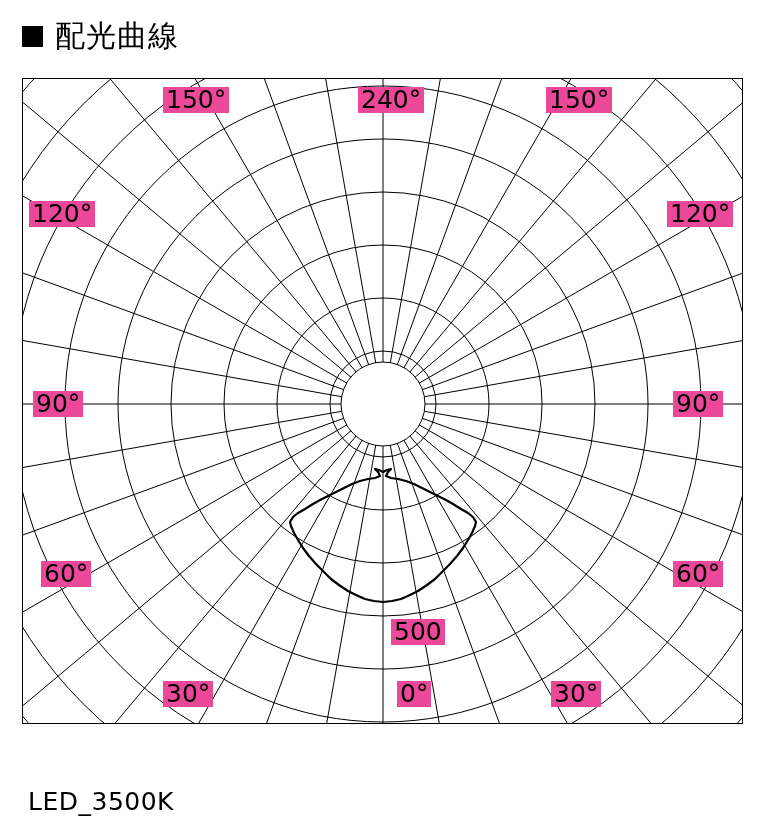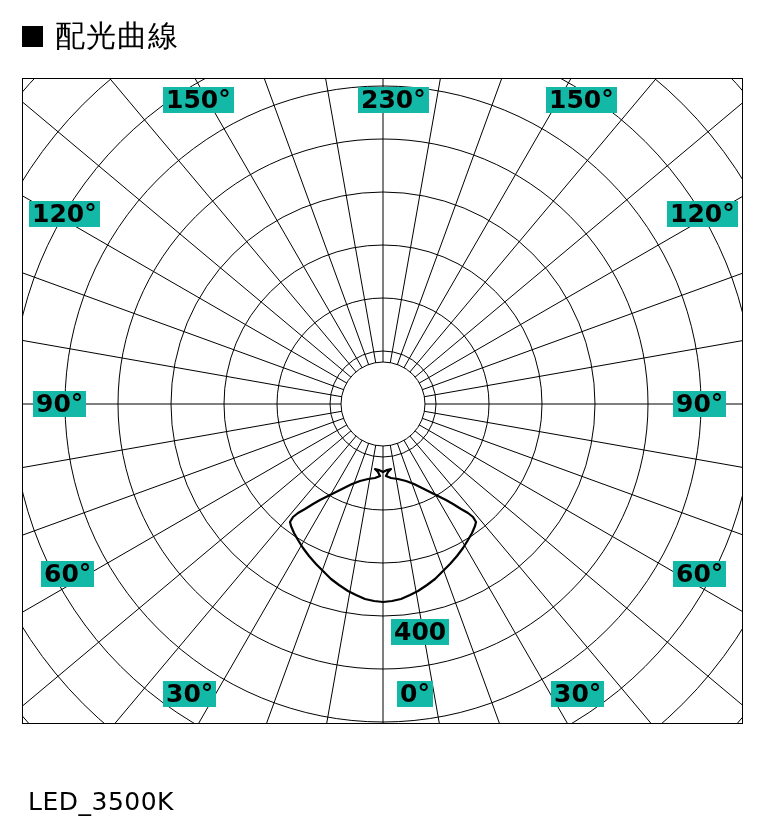--- a/index.html
+++ b/index.html
@@ -71,24 +71,23 @@
     position: absolute;
     left: 0;
     top: 0;
   }
   
   .lbl {
     position: absolute;
     font-size: 25px;
     line-height: 26px;
     color: #000000;
-    background: #14b8a6;
+    background: #ec4899;
     padding: 0 3px;
     white-space: nowrap;
-    font-weight: bold;
   }
   
   .footer {
     position: absolute;
     left: 28px;
     top: 788px;
     font-size: 25px;
     line-height: 28px;
     letter-spacing: 0.5px;
   }
@@ -180,32 +179,32 @@
                L 360 393 L 364 391 L 368 390 L 365 393 L 363 397
                L 368 399 L 375 400 L 383 402 L 391 405 L 399 409
                L 407 413 L 415 417 L 423 421 L 430 425 L 438 430
                L 445 434 L 450 438 L 453 443 L 452 447 L 449 454
                L 445 461 L 440 469 L 434 477 L 427 485 L 420 492
                L 412 500 L 404 506 L 395 512 L 387 516 L 378 520
                L 369 522 L 360 523 Z"></path>
     </svg>
 
     <div class="lbl" style="left:140px; top:8px;">150°</div>
-    <div class="lbl" style="left:335px; top:8px;">230°</div>
+    <div class="lbl" style="left:335px; top:8px;">240°</div>
     <div class="lbl" style="left:523px; top:8px;">150°</div>
 
     <div class="lbl" style="left:6px; top:122px;">120°</div>
     <div class="lbl" style="left:10px; top:312px;">90°</div>
     <div class="lbl" style="left:18px; top:482px;">60°</div>
     <div class="lbl" style="left:140px; top:602px;">30°</div>
 
     <div class="lbl" style="left:644px; top:122px;">120°</div>
     <div class="lbl" style="left:650px; top:312px;">90°</div>
     <div class="lbl" style="left:650px; top:482px;">60°</div>
     <div class="lbl" style="left:528px; top:602px;">30°</div>
 
     <div class="lbl" style="left:374px; top:602px;">0°</div>
-    <div class="lbl" style="left:368px; top:540px;">400</div>
+    <div class="lbl" style="left:368px; top:540px;">500</div>
   </div>
 
   <div class="footer">LED_3500K</div>
 
 </div>
 
 </body></html>

